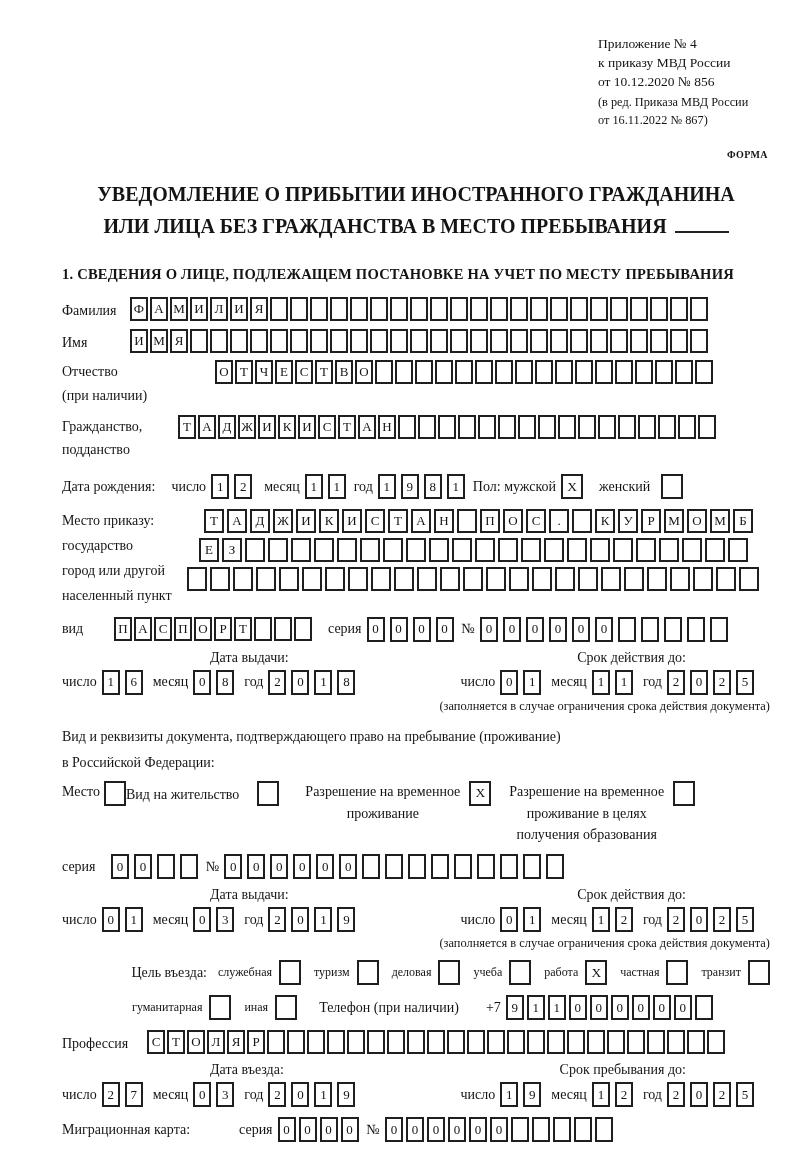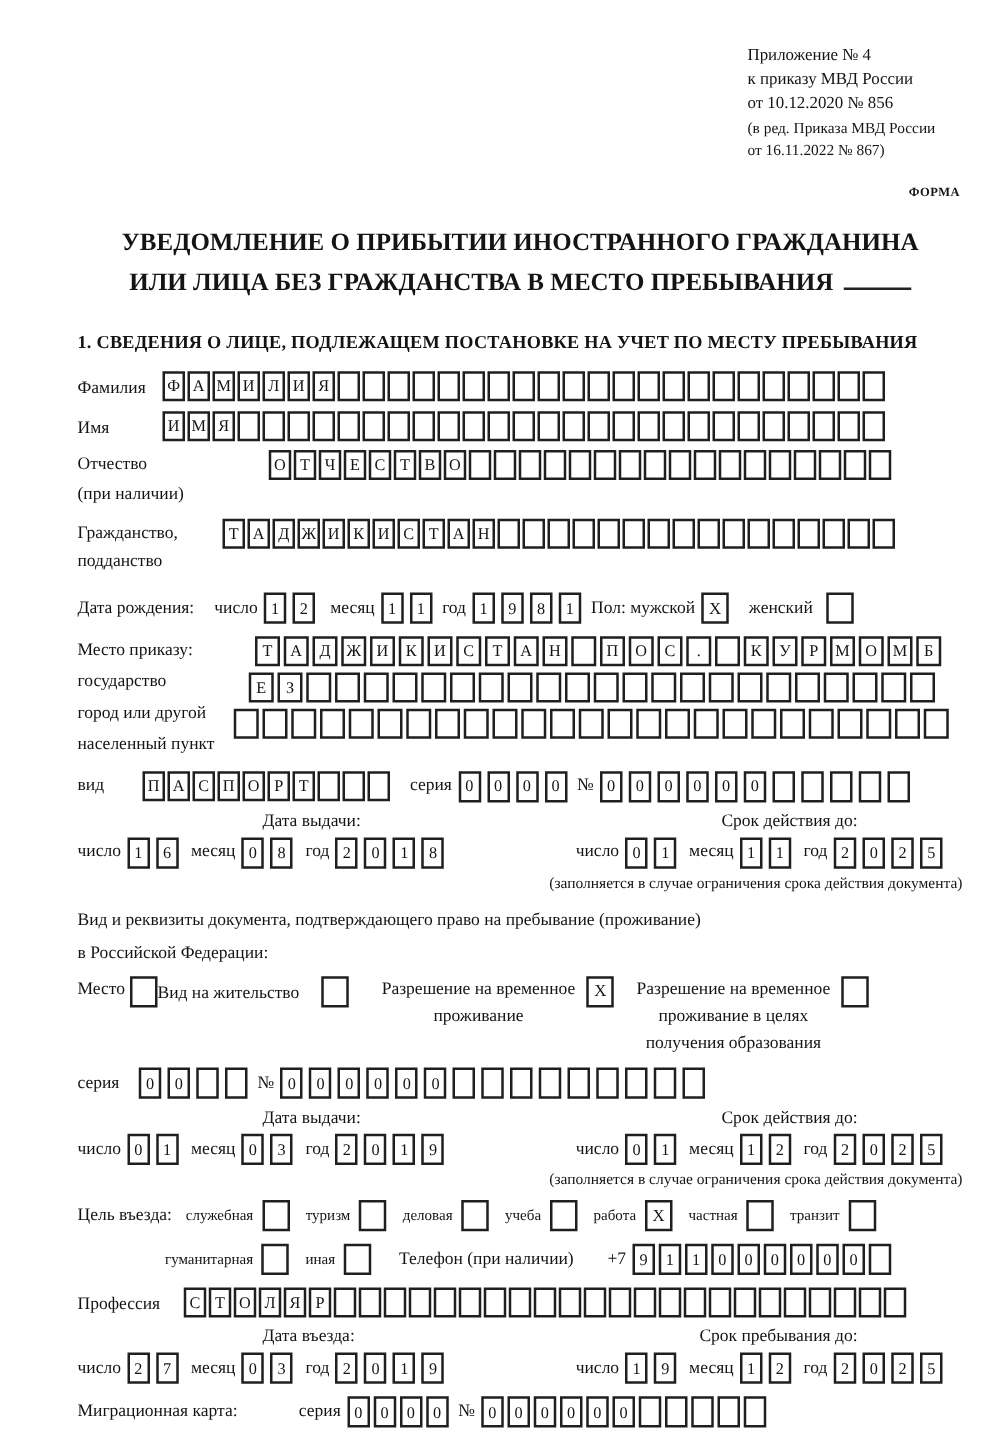--- a/index.html
+++ b/index.html
@@ -556,21 +556,21 @@
         <div class="dboxes">
             <div class="cbox">2</div>
             <div class="cbox">0</div>
             <div class="cbox">2</div>
             <div class="cbox">5</div>
           </div>
       </div>
     </div>
     <div class="note-right">(заполняется в случае ограничения срока действия документа)</div>
 
-    <div class="inline-line" style="margin-top:9px;">
+    <div class="inline-line" style="margin-top:9px;justify-content:flex-end;">
       <span class="dlbl">Цель въезда:</span>
       <span class="gap6"></span>
       <span style="display:inline-flex;align-items:center;">
           <span class="ckitem">
             <span class="ck-label">служебная</span>
             <span class="checkbox"></span>
           </span>
           <span class="ckitem">
             <span class="ck-label">туризм</span>
             <span class="checkbox"></span>

